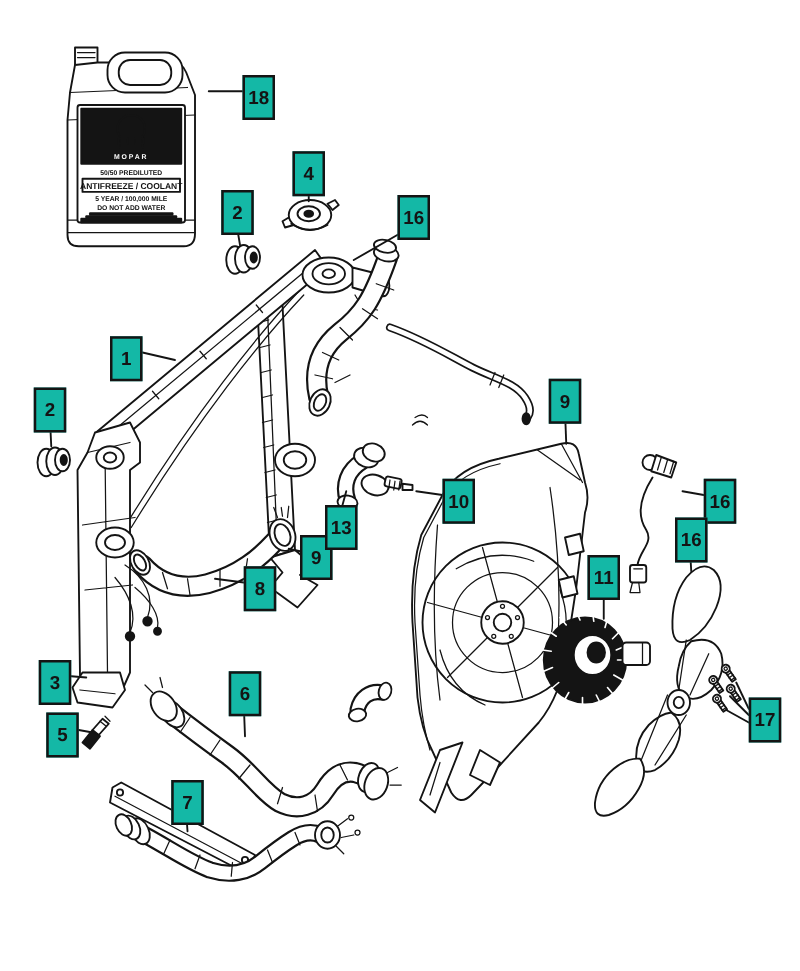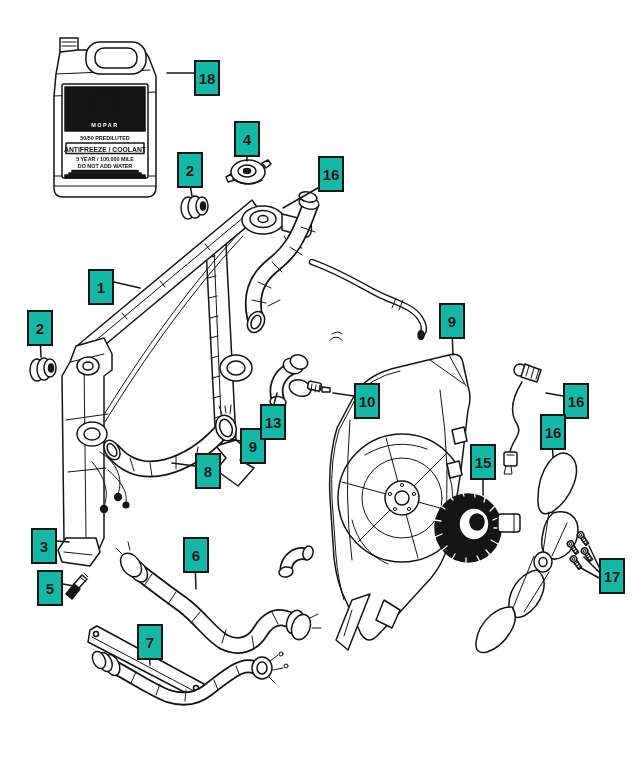--- a/index.html
+++ b/index.html
@@ -357,21 +357,21 @@
 <div class="callout" style="left:318px;top:156px">
       <span>16</span>
     </div>
 <div class="callout" style="left:439px;top:303px">
       <span>9</span>
     </div>
 <div class="callout" style="left:563px;top:383px">
       <span>16</span>
     </div>
 <div class="callout" style="left:470px;top:444px">
-      <span>15</span>
+      <span>11</span>
     </div>
 <div class="callout" style="left:540px;top:414px">
       <span>16</span>
     </div>
 <div class="callout" style="left:599px;top:558px">
       <span>17</span>
     </div>
 <div class="callout" style="left:194px;top:60px">
       <span>18</span>
     </div>

